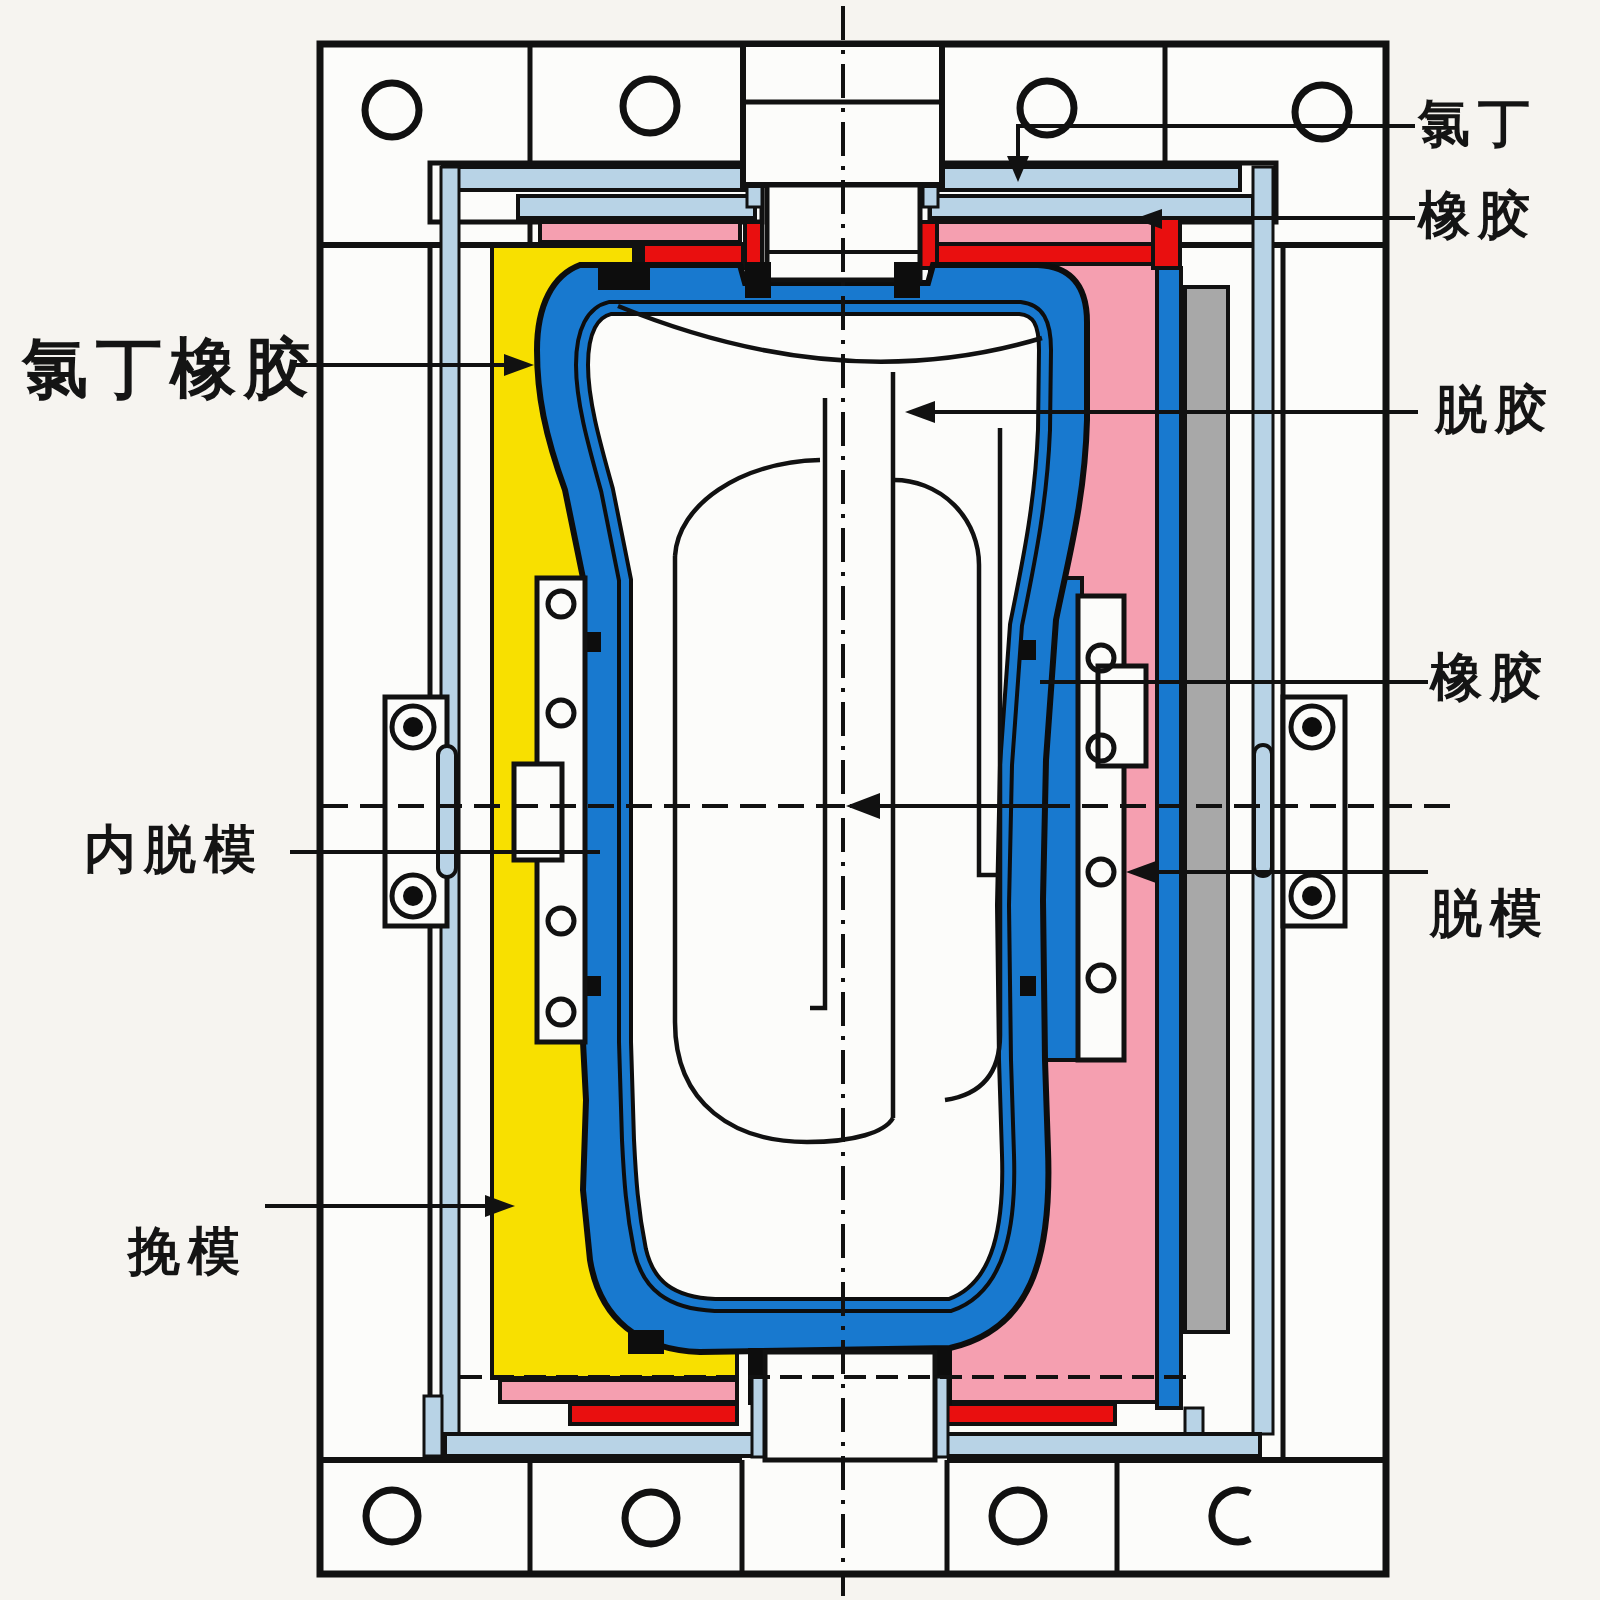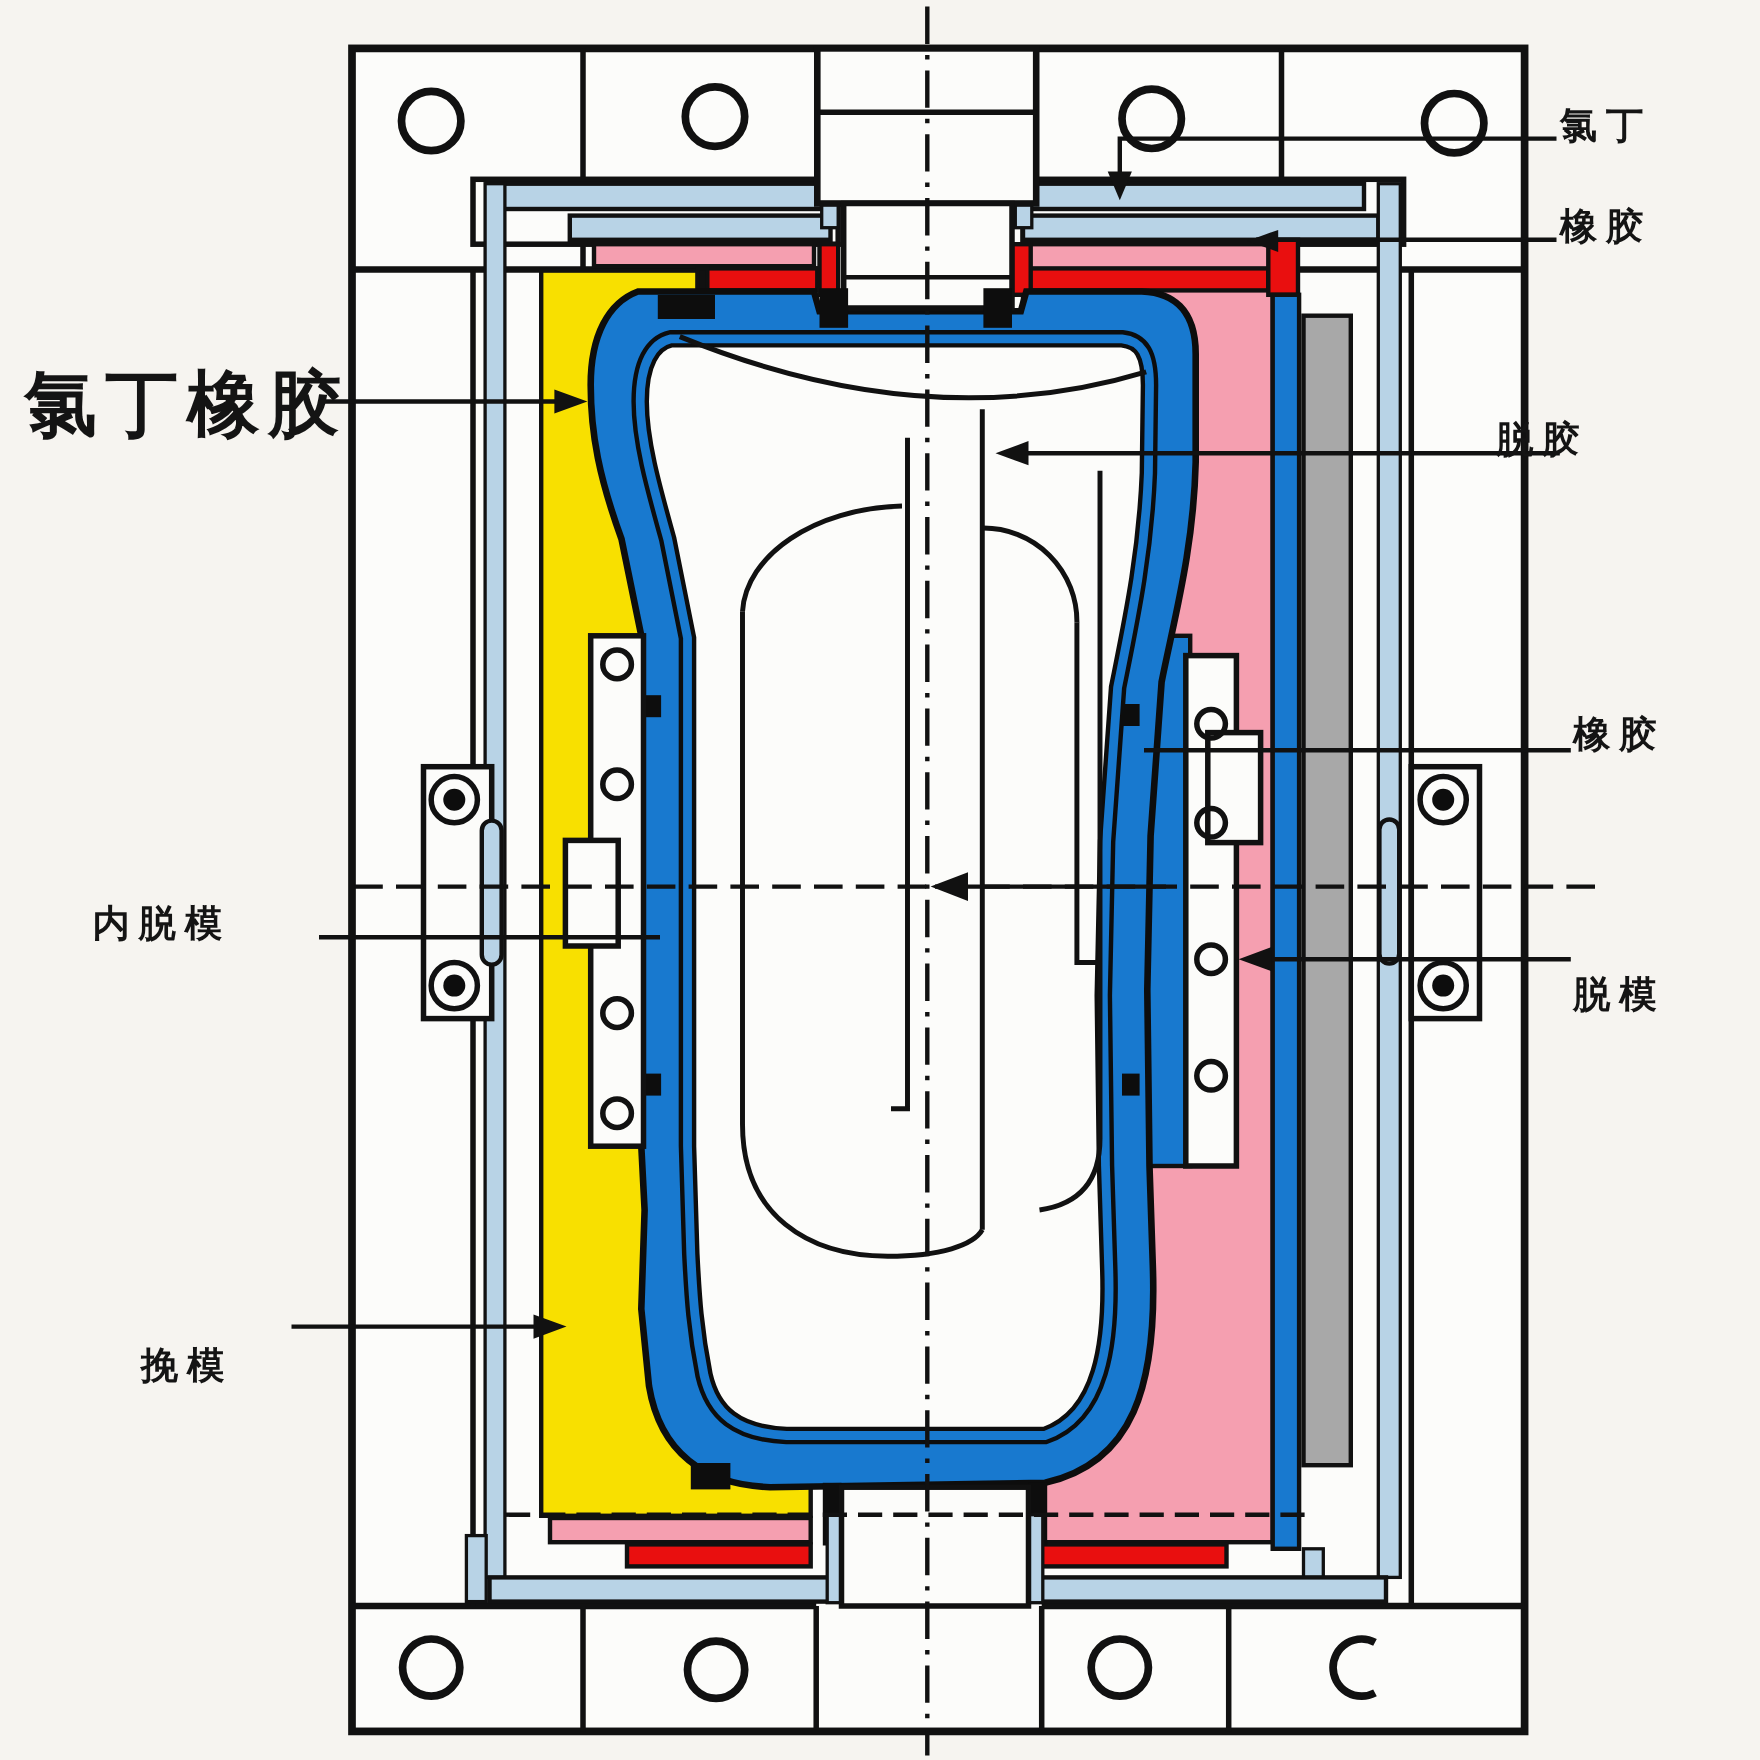--- a/index.html
+++ b/index.html
@@ -3,21 +3,21 @@
 <meta charset="utf-8">
 <style>
   html,body{margin:0;padding:0;background:#e8e6e2;}
   #stage{
     position:relative;width:1600px;height:1600px;
     background:#f6f4f0;overflow:hidden;
     font-family:"Liberation Serif","DejaVu Serif",serif;
   }
   #drawing{position:absolute;left:0;top:0;}
   .diagram-label{
-    position:absolute;color:#141414;font-size:34px;font-weight:600;
+    position:absolute;color:#141414;font-size:52px;font-weight:600;
     letter-spacing:8px;white-space:nowrap;line-height:1;
     font-family:"Liberation Serif","DejaVu Serif",serif;
   }
 </style>
 </head>
 <body>
 
 <div id="stage">
 
 <svg id="drawing" width="1600" height="1600" viewBox="0 0 1600 1600">
@@ -235,19 +235,19 @@
     <polygon points="534,365 504,354 504,376" fill="#111" stroke="none"></polygon>
     <line x1="290" y1="852" x2="600" y2="852"></line>
     <line x1="265" y1="1206" x2="503" y2="1206"></line>
     <polygon points="515,1206 485,1195 485,1217" fill="#111" stroke="none"></polygon>
   </g>
 </svg>
 
 <div class="diagram-label" style="left:1418px;top:98px;">氯丁</div>
 <div class="diagram-label" style="left:1418px;top:190px;">橡胶</div>
 <div class="diagram-label" style="left:22px;top:336px;font-size:66px;">氯丁橡胶</div>
-<div class="diagram-label" style="left:1360px;top:384px;">脱胶</div>
+<div class="diagram-label" style="left:1435px;top:384px;">脱胶</div>
 <div class="diagram-label" style="left:1430px;top:652px;">橡胶</div>
 <div class="diagram-label" style="left:84px;top:824px;">内脱模</div>
 <div class="diagram-label" style="left:1430px;top:844px;margin-top:44px;">脱模</div>
 <div class="diagram-label" style="left:128px;top:1178px;margin-top:48px;">挽模</div>
 
 </div>
 
 </body></html>

